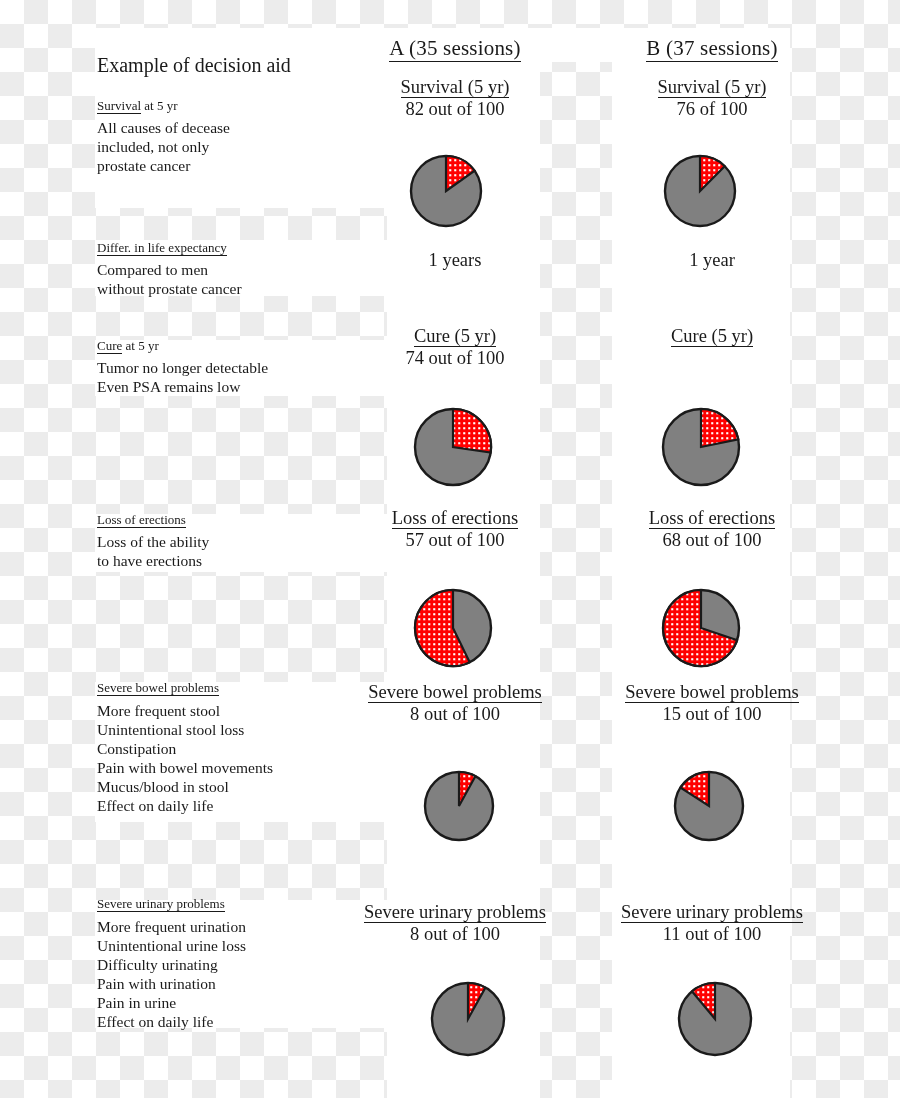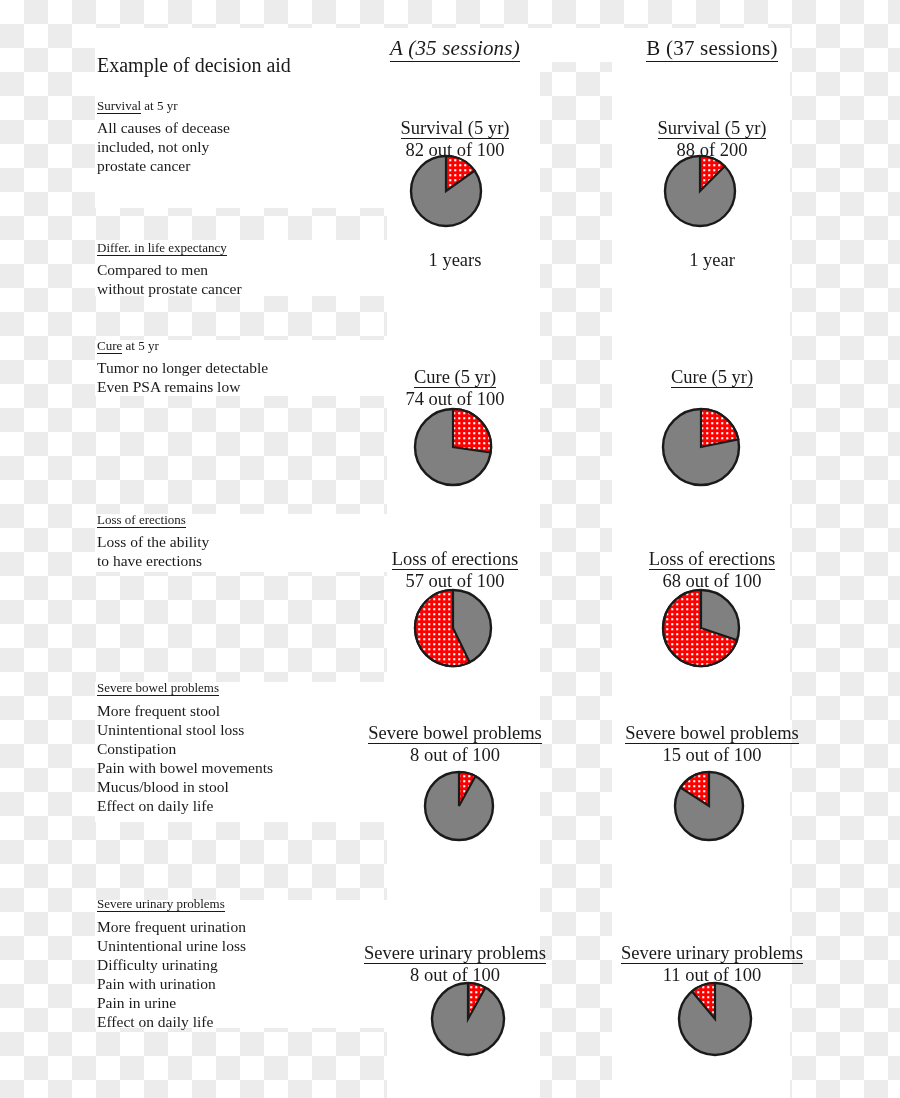--- a/index.html
+++ b/index.html
@@ -75,21 +75,20 @@
   }
   .sect-sub {
     font-size: 15.5px;
     line-height: 19px;
     white-space: nowrap;
   }
 
   .col-label {
     font-size: 18.5px;
     white-space: nowrap;
-    margin-top: 41px;
   }
   .col-label .u { border-bottom: 1.5px solid #1a1a1a; padding-bottom: 0px; }
   .col-value {
     font-size: 18.5px;
     white-space: nowrap;
     margin-top: 1px;
   }
   .col-plain {
     font-size: 18.5px;
     white-space: nowrap;
@@ -116,21 +115,21 @@
 <div class="gap" style="left:790px; top:0px; width:110px; height:1098px;"></div>
 <div class="gap" style="left:95px; top:0px; width:710px; height:28px;"></div>
 <div class="gap" style="left:540px; top:700px; width:72px; height:138px;"></div>
 
 <div id="sheet">
 
   <div class="col-left aid-title" style="top:54px;">
     <span>Example of decision aid</span>
   </div>
 
-  <div class="col-a col-hdr" style="top:36px;font-style:italic;">
+  <div class="col-a col-hdr" style="top:36px;">
     <span class="u">A (35 sessions)</span>
   </div>
   <div class="col-b col-hdr" style="top:36px;">
     <span class="u">B (37 sessions)</span>
   </div>
 
   <div class="col-left" style="top:98px;">
     <div class="sect-title">
       <span class="u">Survival</span><span> at 5 yr</span>
     </div>
@@ -144,21 +143,21 @@
   <div class="col-a" style="top:77px;">
     <div class="col-label">
       <span class="u">Survival (5 yr)</span>
     </div>
     <div class="col-value">82 out of 100</div>
   </div>
   <div class="col-b" style="top:77px;">
     <div class="col-label">
       <span class="u">Survival (5 yr)</span>
     </div>
-    <div class="col-value">88 of 200</div>
+    <div class="col-value">76 of 100</div>
   </div>
 
   <div class="pie-wrap" style="left:408px; top:153px;">
     <svg width="76" height="76" viewBox="0 0 76 76">
       <defs>
         <pattern id="dots1" width="5" height="5" patternUnits="userSpaceOnUse">
           <rect width="5" height="5" fill="#FF0000"></rect>
           <rect x="1.2" y="1.2" width="2.1" height="2.1" fill="#ffffff"></rect>
         </pattern>
       </defs>

